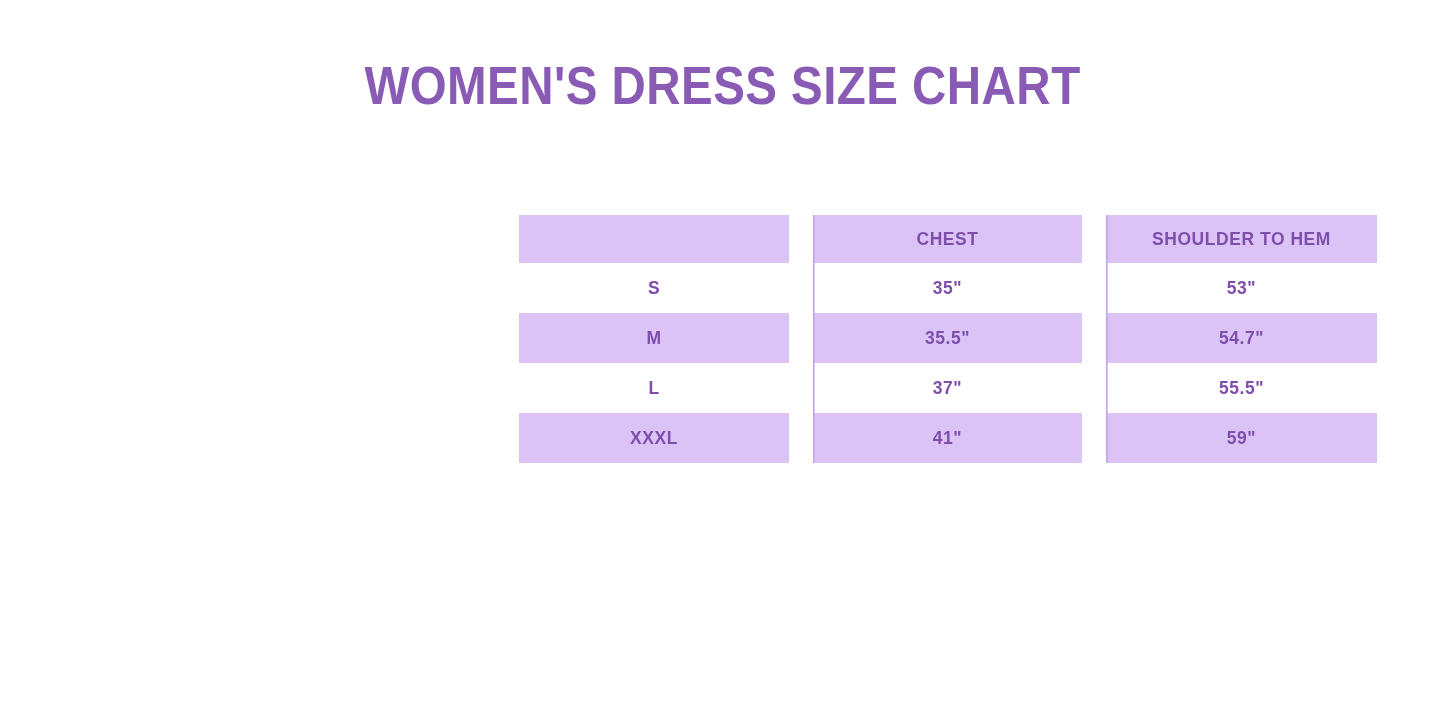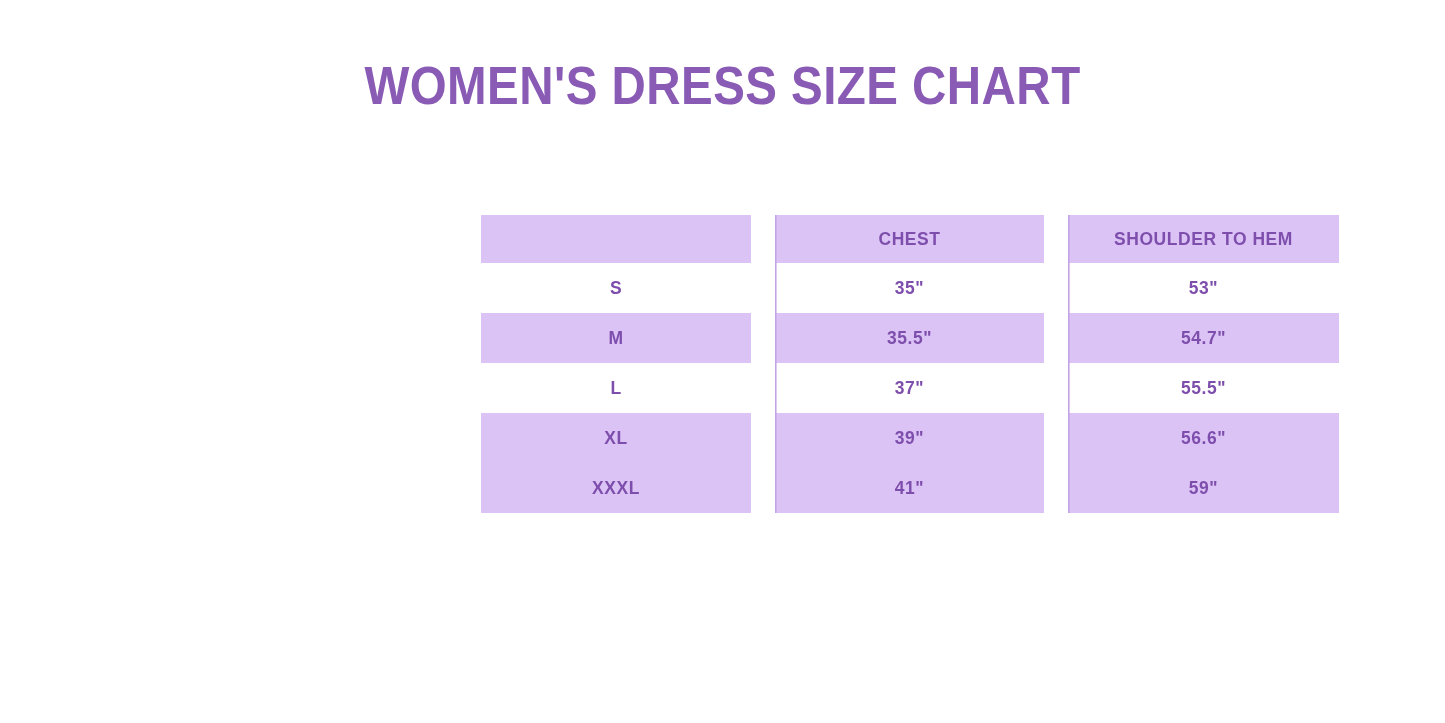--- a/index.html
+++ b/index.html
@@ -35,21 +35,21 @@
     color: #8a5bb5;
     transform: scaleX(0.88);
     transform-origin: center top;
     line-height: 1.05;
     white-space: nowrap;
   }
 
   
   .size-table-wrap {
     position: absolute;
-    left: 469px;
+    left: 507px;
     top: 215px;
     width: 882px;
     height: 351px;
   }
 
   table.size-table {
     width: 882px;
     border-collapse: collapse;
     table-layout: fixed;
   }
@@ -120,25 +120,20 @@
           <td>M</td>
           <td class="divider-left">35.5"</td>
           <td class="divider-left">54.7"</td>
         </tr>
         <tr class="row-light">
           <td>L</td>
           <td class="divider-left">37"</td>
           <td class="divider-left">55.5"</td>
         </tr>
         <tr class="row-tint">
-          <td>XL</td>
-          <td class="divider-left">39"</td>
-          <td class="divider-left">56.6"</td>
-        </tr>
-        <tr class="row-tint">
           <td>XXXL</td>
           <td class="divider-left">41"</td>
           <td class="divider-left">59"</td>
         </tr>
       </tbody>
     </table>
   </div>
 
 </div>
 

